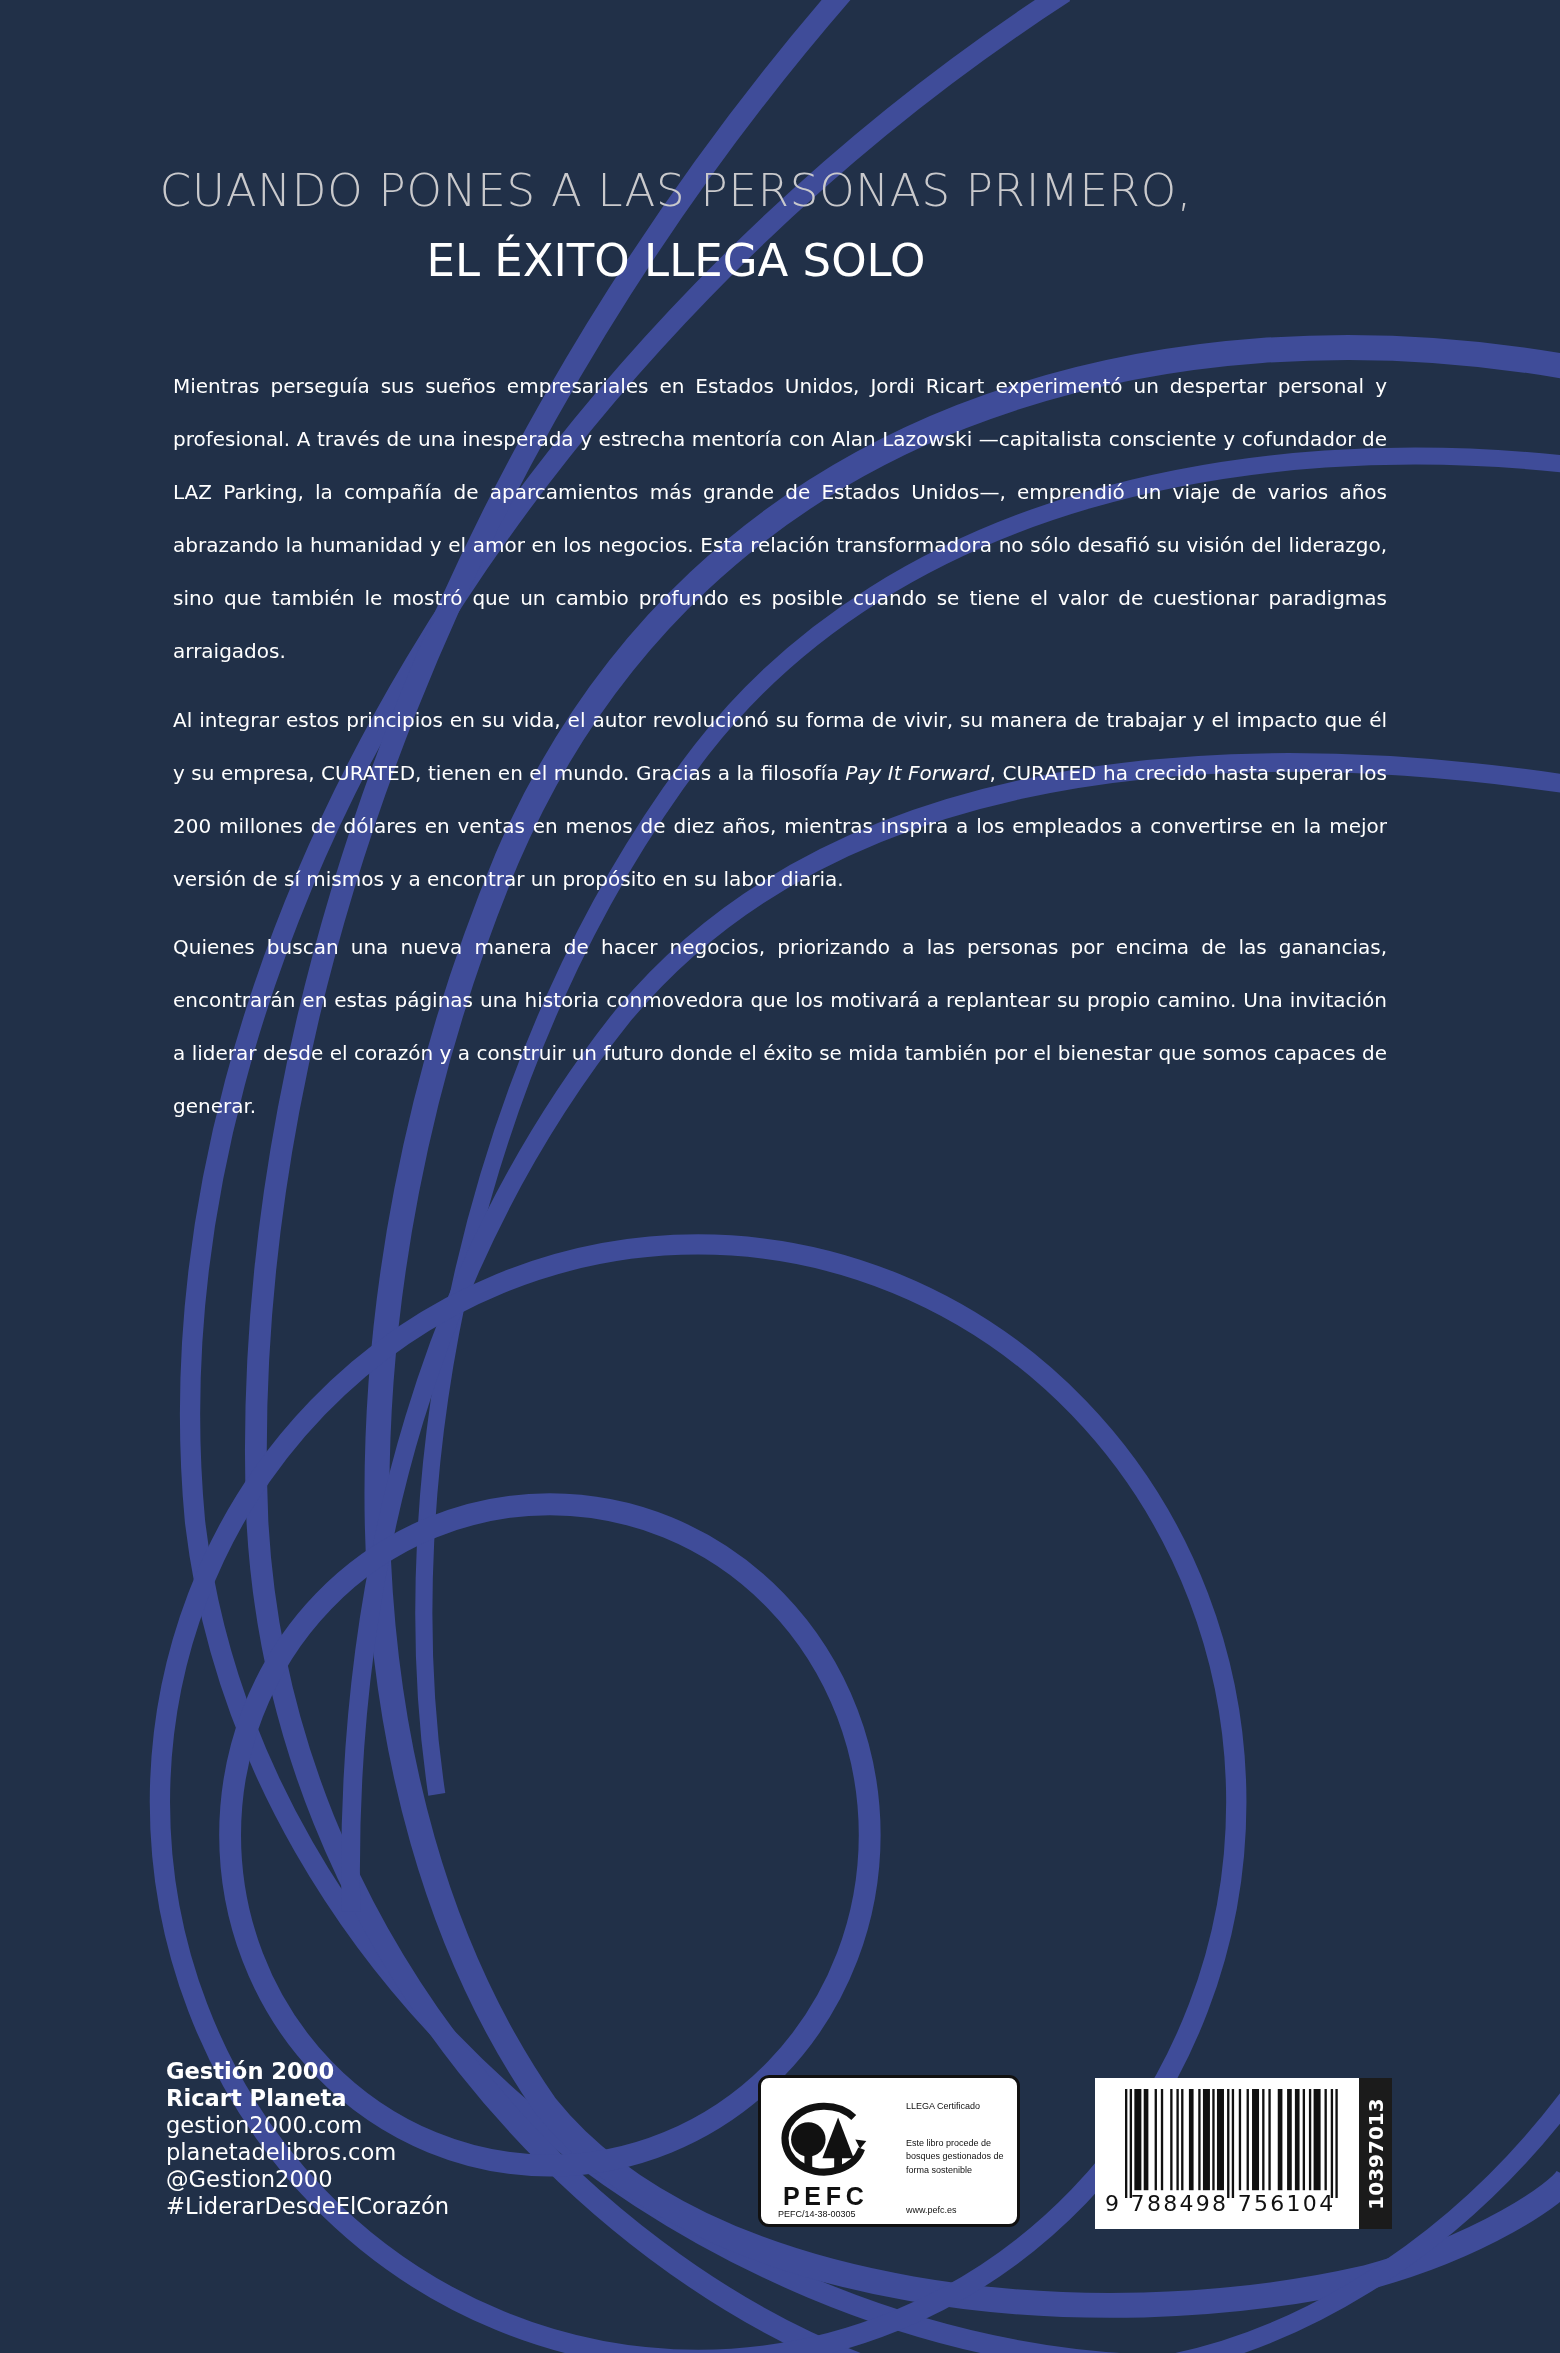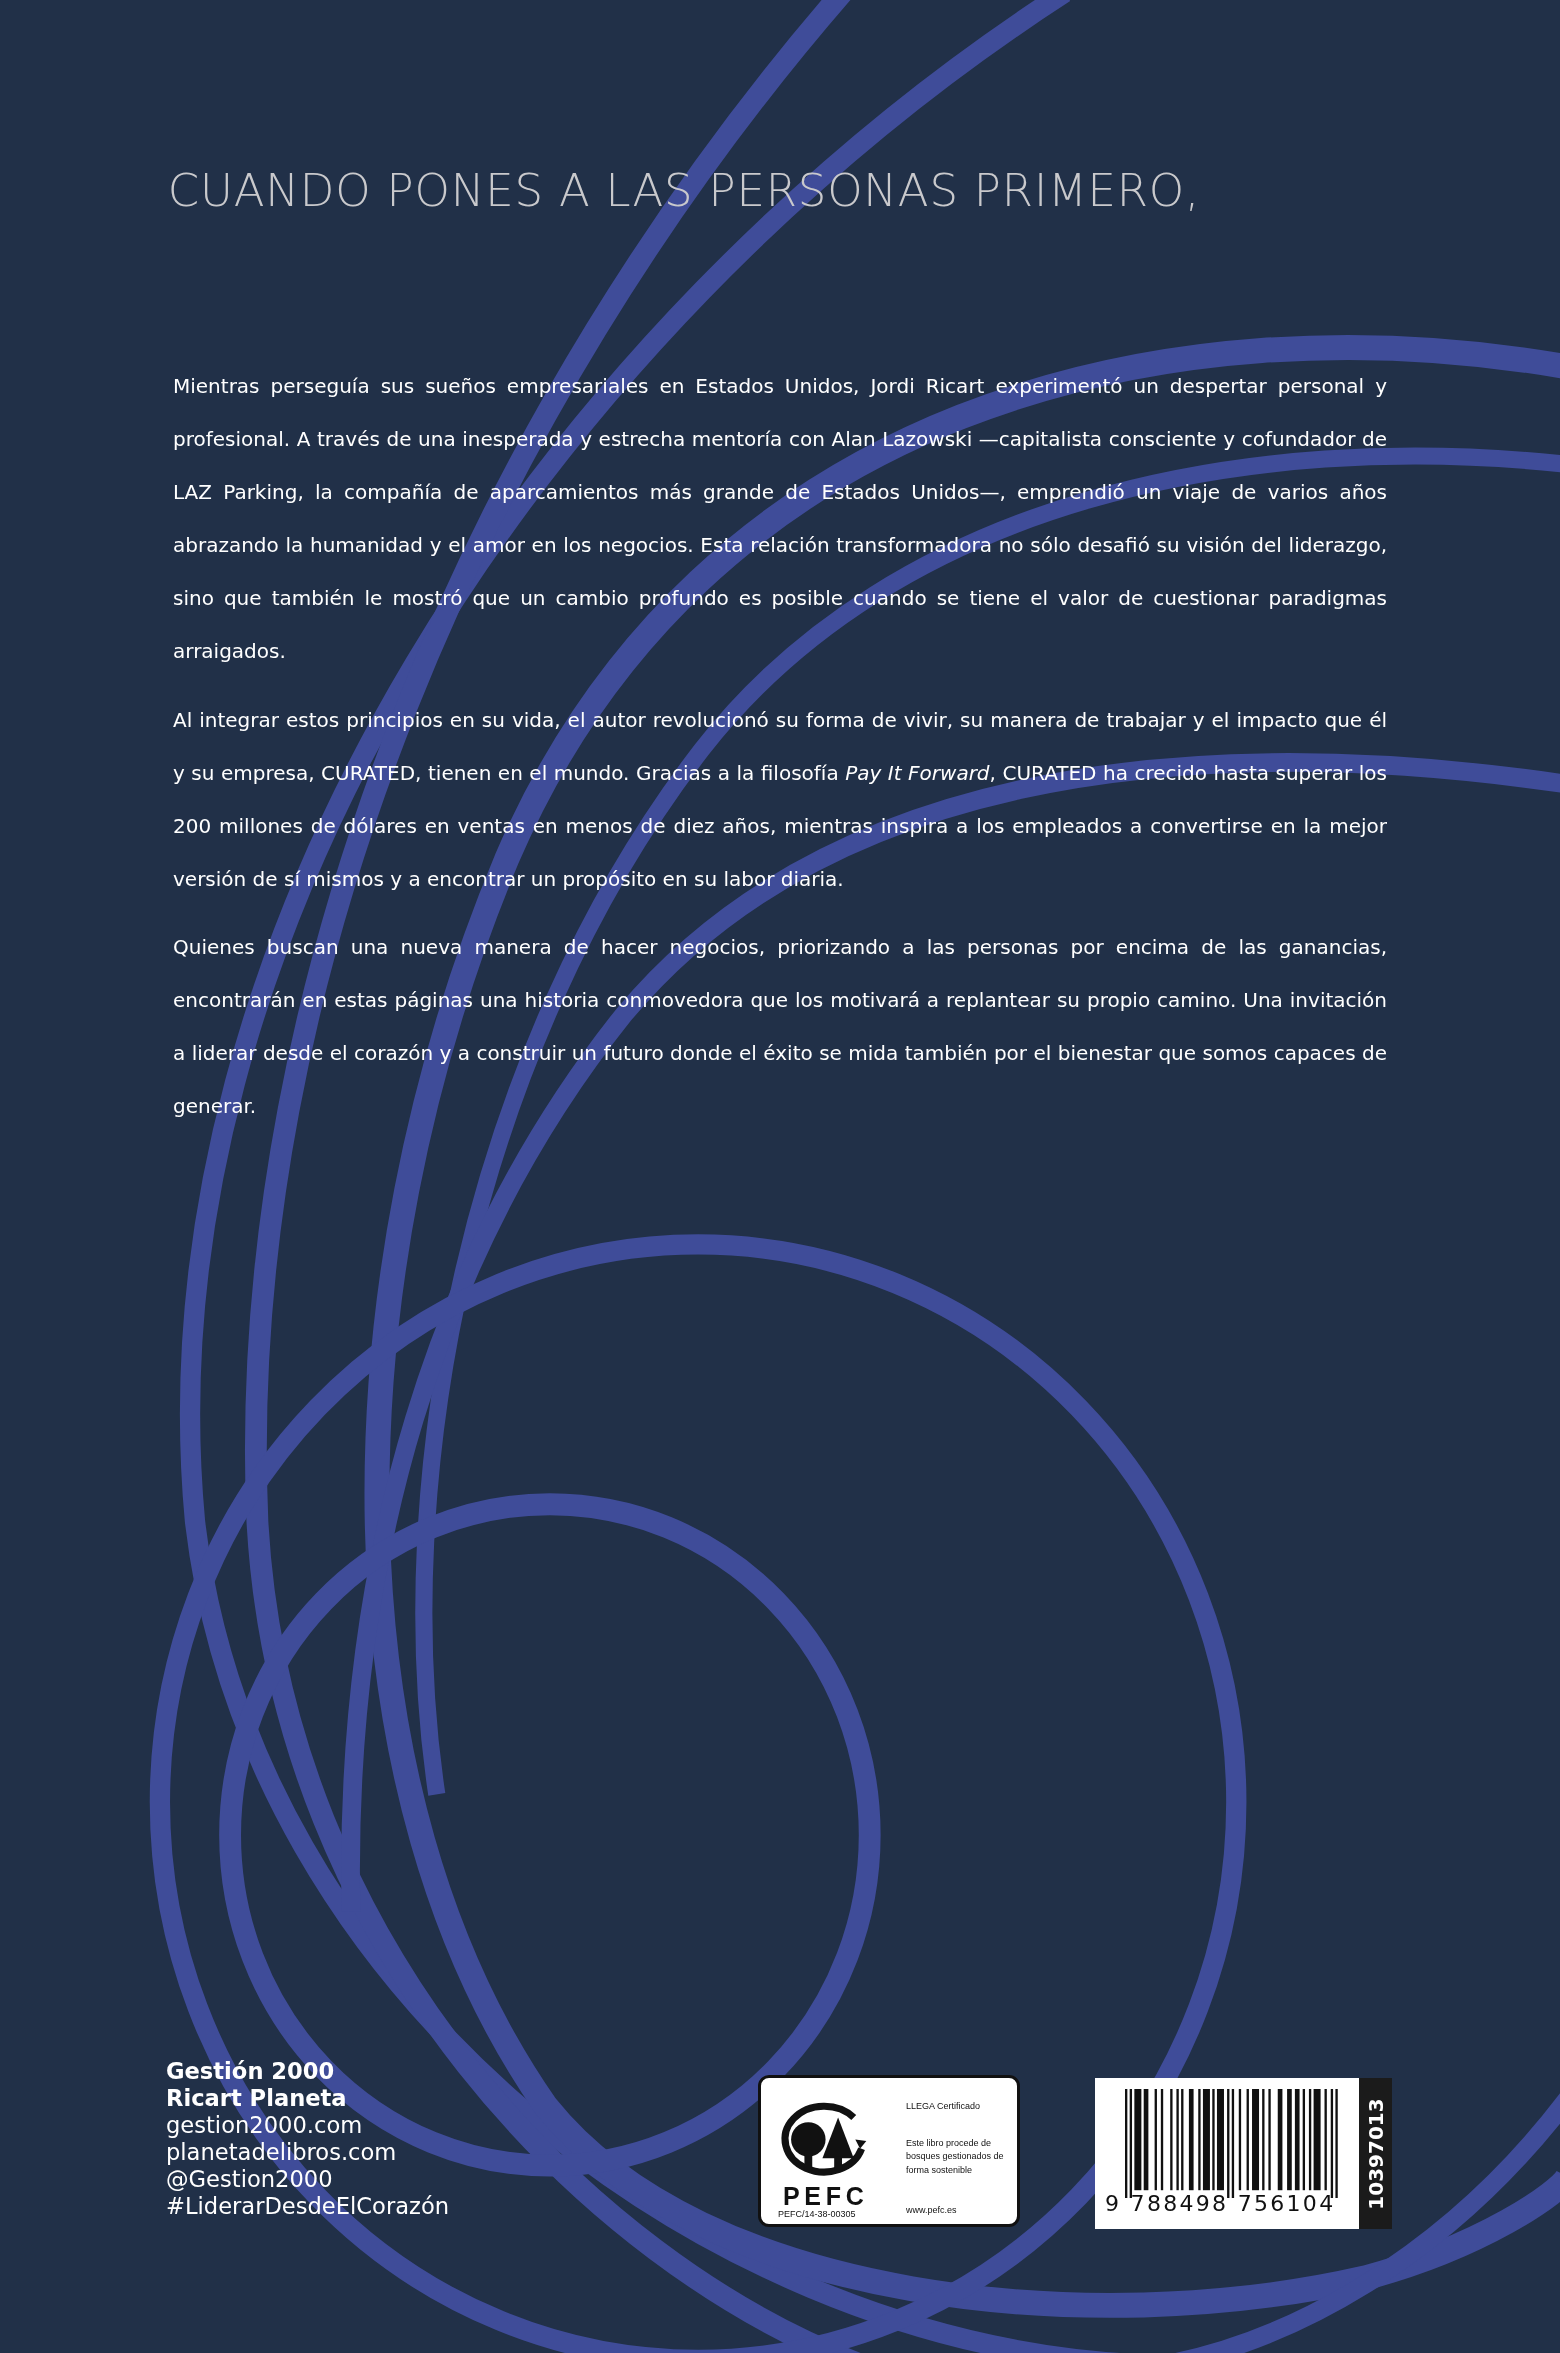--- a/index.html
+++ b/index.html
@@ -1,18 +1,18 @@
 <!DOCTYPE html>
 <html style="font-size:12.5px"><head>
 <meta charset="utf-8">
 <style>
   html, body { margin: 0; padding: 0; }
   body { width: 1560px; height: 2354px; background: #213048; position: relative; overflow: hidden; font-family: "DejaVu Sans", sans-serif; }
   .bg-svg { position: absolute; left: 0; top: 0; width: 1560px; height: 2354px; }
-  .tagline { position: absolute; left: 12px; top: 156px; width: 1344px; text-align: center; }
+  .tagline { position: absolute; left: 4px; top: 156px; width: 1344px; text-align: center; }
   .tag-1 { color: #c9c9cc; font-size: 45px; font-weight: 300; letter-spacing: 0.8px; line-height: 70px; display: block; }
   .tag-2 { color: #ffffff; font-size: 45px; font-weight: 500; line-height: 70px; display: block; }
   .body-text { position: absolute; left: 173px; top: 360px; width: 1214px; color: #ffffff; font-size: 20px; line-height: 53px; text-align: justify; hyphens: manual; }
   .body-text p { margin: 0 0 15.6px 0; }
   .body-text em { font-style: italic; }
   .publisher { position: absolute; left: 166px; top: 2058px; color: #ffffff; font-size: 22.6px; line-height: 27px; }
   .publisher .b { font-weight: bold; display: block; }
   .publisher .r { display: block; }
   .pefc { position: absolute; left: 758px; top: 2075px; width: 262px; height: 152px; background: #ffffff; border: 3.9px solid #111; border-radius: 11px; box-sizing: border-box; color: #111; font-family: "Liberation Sans", sans-serif; }
   .pefc-logo { position: absolute; left: 15.6px; top: 15.6px; width: 94px; height: 94px; }
@@ -46,20 +46,21 @@
     <ellipse cx="895" cy="2310" rx="690" ry="715" stroke-width="26"></ellipse>
 
     <ellipse cx="705" cy="2352" rx="410" ry="424" stroke-width="28"></ellipse>
 
     <path d="M 2010 2690 C 1850 2900, 1650 3000, 1500 3030" stroke-width="24"></path>
   </g>
 </svg>
 
 <div class="tagline">
   <span class="tag-1">CUANDO PONES A LAS PERSONAS PRIMERO,</span>
+  <span class="tag-2">EL ÉXITO LLEGA SOLO</span>
 </div>
 
 <div class="body-text">
   <p>Mientras perseguía sus sueños empresariales en Estados Unidos, Jordi Ricart experimentó un despertar personal y profesional. A través de una inesperada y estrecha mentoría con Alan Lazowski —capitalista cons­ciente y cofundador de LAZ Parking, la compañía de aparcamientos más grande de Estados Unidos—, emprendió un viaje de varios años abrazando la humanidad y el amor en los negocios. Esta relación trans­formadora no sólo desafió su visión del liderazgo, sino que también le mostró que un cambio profundo es posible cuando se tiene el valor de cuestionar paradigmas arraigados.</p>
   <p><span>Al integrar estos principios en su vida, el autor revolucionó su forma de vivir, su manera de trabajar y el impacto que él y su empresa, CURATED, tienen en el mundo. Gracias a la filosofía </span><em>Pay It Forward</em><span>, CURATED ha crecido hasta superar los 200 millones de dólares en ventas en menos de diez años, mientras inspira a los empleados a convertirse en la mejor versión de sí mismos y a encontrar un propósito en su labor diaria.</span></p>
   <p>Quienes buscan una nueva manera de hacer negocios, priorizando a las personas por encima de las ganancias, encontrarán en estas pági­nas una historia conmovedora que los motivará a replantear su propio camino. Una invitación a liderar desde el corazón y a construir un futuro donde el éxito se mida también por el bienestar que somos capaces de generar.</p>
 </div>
 
 <div class="publisher">
   <span class="b">Gestión 2000</span>

